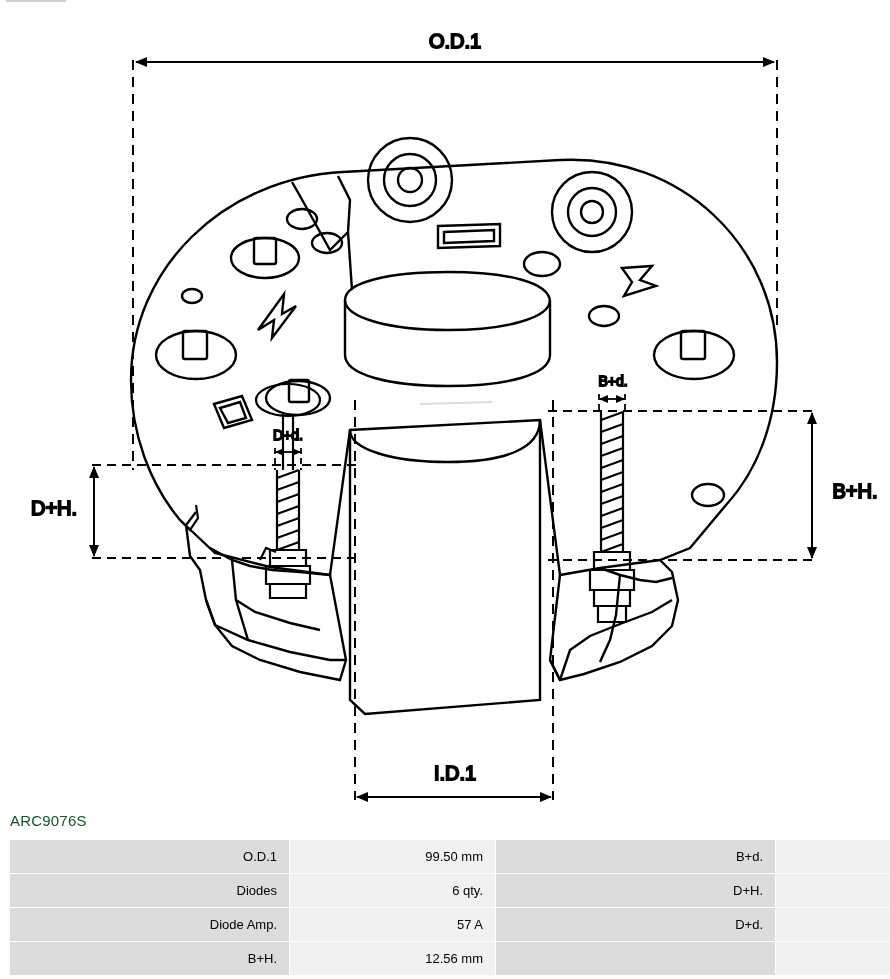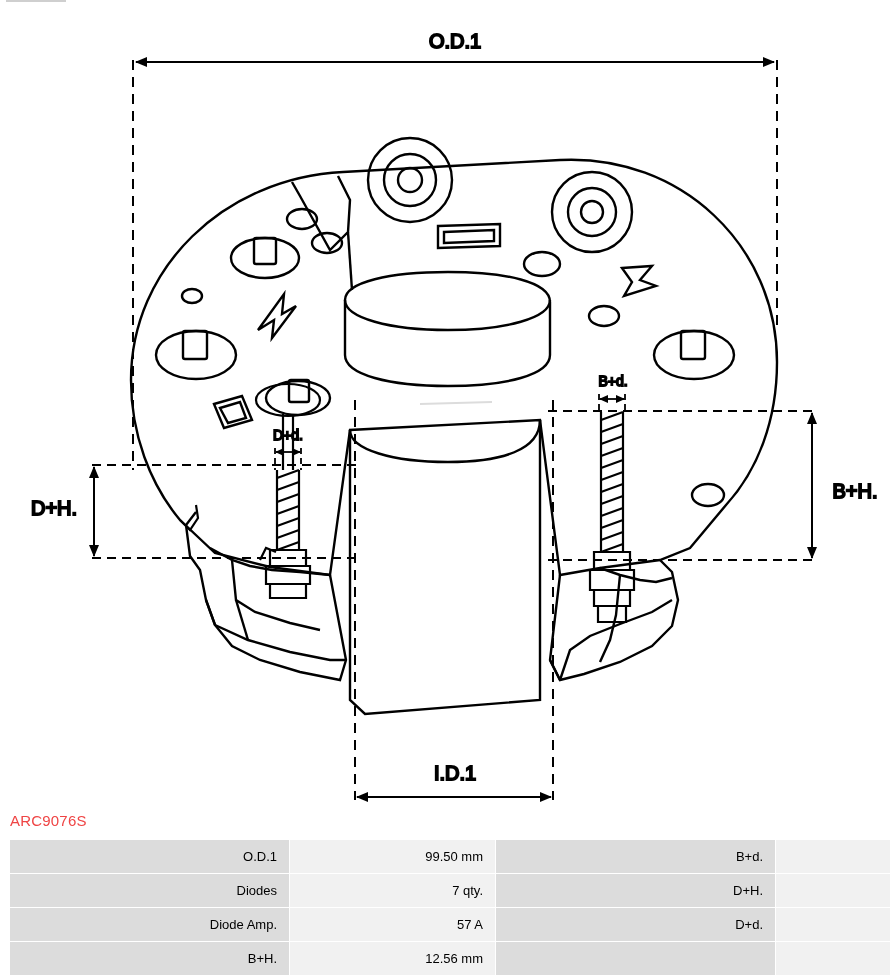--- a/index.html
+++ b/index.html
@@ -24,21 +24,21 @@
     position: absolute;
     left: 0;
     top: 0;
     width: 890px;
     height: 820px;
   }
   .part-code {
     position: absolute;
     left: 10px;
     top: 812px;
-    color: #ef4444;
+    color: #14532d;
     font-size: 15px;
     letter-spacing: 0.2px;
   }
   #spec-table {
     position: absolute;
     left: 9px;
     top: 839px;
     width: 872px;
     border-collapse: collapse;
     table-layout: fixed;
@@ -276,21 +276,21 @@
   <table id="spec-table">
     <tbody>
       <tr>
         <td class="lbl">O.D.1</td>
         <td class="val">99.50 mm</td>
         <td class="lbl">B+d.</td>
         <td class="val">M6x1.0 mm</td>
       </tr>
       <tr>
         <td class="lbl">Diodes</td>
-        <td class="val">7 qty.</td>
+        <td class="val">6 qty.</td>
         <td class="lbl">D+H.</td>
         <td class="val">9.50 mm</td>
       </tr>
       <tr>
         <td class="lbl">Diode Amp.</td>
         <td class="val">57 A</td>
         <td class="lbl">D+d.</td>
         <td class="val">M5x0.8 mm</td>
       </tr>
       <tr>

